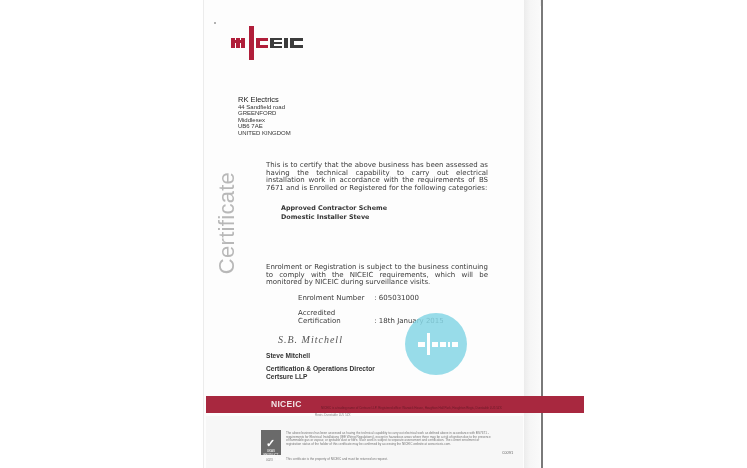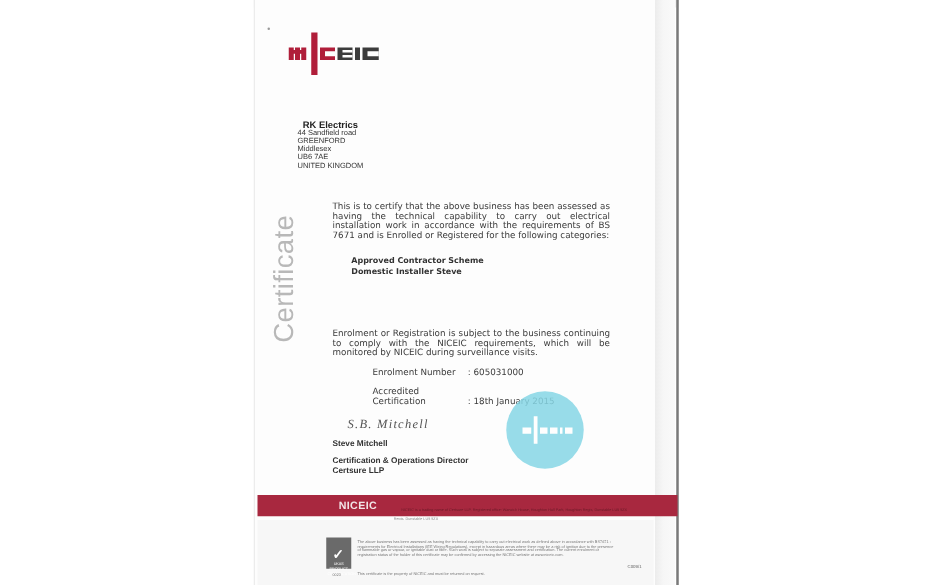--- a/index.html
+++ b/index.html
@@ -24,21 +24,21 @@
     position:absolute; left:541px; top:0; width:2px; height:468px; background:#7a7a7a;
   }
   .speck { position:absolute; left:214px; top:22px; width:2px; height:2px; background:#999; border-radius:1px; }
 
   
   .logo { position:absolute; left:231px; top:26px; width:74px; height:34px; }
   .logo .bar { position:absolute; background:#b01e3a; }
   .logo .blk { position:absolute; background:#3c3c3c; }
 
   .address { position:absolute; left:238px; top:96px; font-size:6px; line-height:6.4px; color:#333; }
-  .address .name { font-weight:bold; font-size:7.5px; line-height:8px; color:#222;text-align:center; }
+  .address .name { font-weight:normal; font-size:7.5px; line-height:8px; color:#222; }
 
   .vertical-title {
     position:absolute; left:212px; top:175px; width:30px; height:95px;
   }
   .vertical-title span {
     position:absolute; left:50%; top:50%;
     transform:translate(-50%,-50%) rotate(-90deg);
     font-size:22px; color:#b8b8b8; white-space:nowrap; font-weight:300; letter-spacing:0.3px;
   }
 
@@ -46,21 +46,21 @@
   .cat { position:absolute; left:281px; font-size:6.4px; font-weight:bold; color:#333; font-family:"DejaVu Sans", sans-serif; }
   .kv { position:absolute; left:266px; font-size:7px; color:#3a3a3a; font-family:"DejaVu Sans", sans-serif; }
   .kv .k { display:inline-block; width:74px;margin-left:32px; }
 
   .sig { position:absolute; left:266px; top:334px; font-size:10px; font-style:italic; color:#555; font-family:"Liberation Serif", serif; letter-spacing:1px;margin-left:12px; }
   .signer { position:absolute; left:266px; font-size:6.6px; font-weight:bold; color:#333; }
 
   .seal { position:absolute; left:405px; top:313px; width:62px; height:62px; border-radius:50%; background:#87d7e6; opacity:0.85; }
   .seal .s { position:absolute; background:#ffffff; }
 
-  .band { position:absolute; left:206px; top:396px; width:336px; height:17px; background:#a8283f; }
+  .band { position:absolute; left:206px; top:396px; width:378px; height:17px; background:#a8283f; }
   .band-title { position:absolute; left:65px; top:3px; color:#f2e4e6; font-size:8.5px; font-weight:bold; letter-spacing:0.3px; }
   .band-small { position:absolute; left:115px; top:10px; font-size:3px; color:#6b1a28; white-space:nowrap; }
   .band-sub { position:absolute; left:315px; top:413px; font-size:3px; color:#888; }
 
   .footer-shade { position:absolute; left:206px; top:416px; width:317px; height:52px; background:#f7f7f7; }
   .ukas { position:absolute; left:261px; top:430px; width:20px; height:25px; background:#6a6a6a; }
   .ukas .tick { position:absolute; left:5px; top:7px; color:#fff; font-size:11px; font-weight:bold; }
   .ukas .t { position:absolute; left:1px; top:19px; font-size:3px; color:#fff; width:18px; text-align:center; }
   .ukas-num { position:absolute; left:266px; top:458px; font-size:3px; color:#777; }
   .footer-text { position:absolute; left:286px; top:432px; width:208px; font-size:3.1px; line-height:3.6px; color:#777; }

